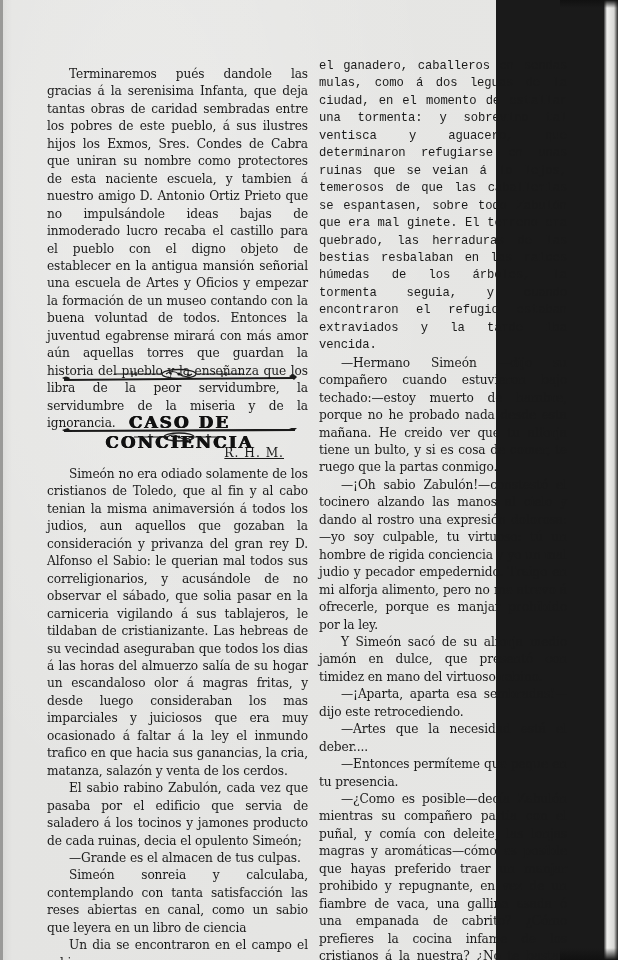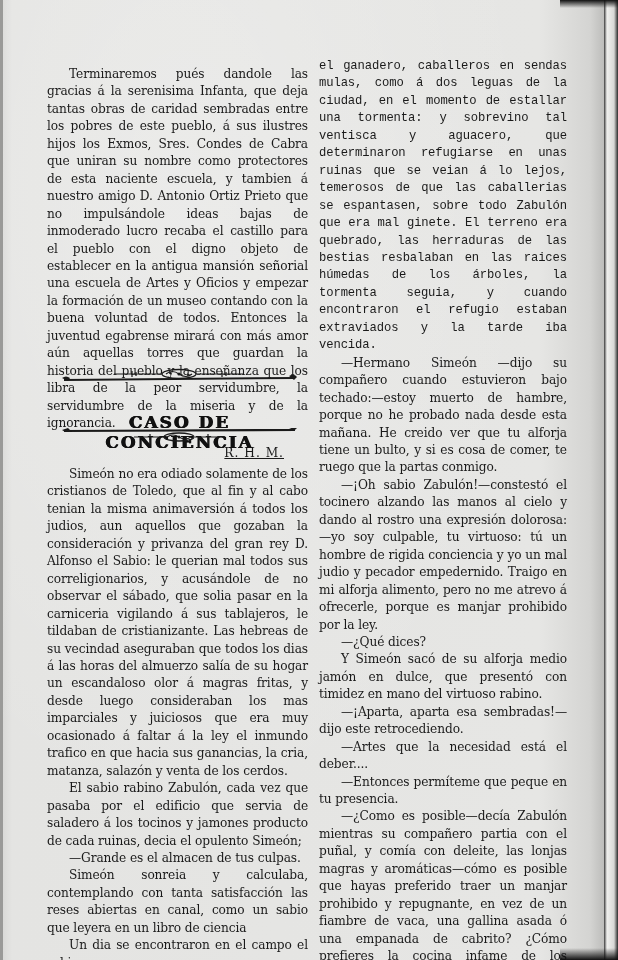--- a/index.html
+++ b/index.html
@@ -7,21 +7,21 @@
       padding: 0;
       width: 618px;
       height: 960px;
       overflow: hidden;
       background: #1a1a1a;
     }
     .page {
       position: absolute;
       left: 0;
       top: 0;
-      width: 604px;
+      width: 496px;
       height: 960px;
       background: #e2e2e0;
       background-image:
         radial-gradient(ellipse at 30% 20%, rgba(255,255,255,0.25), rgba(255,255,255,0) 60%),
         linear-gradient(to right, #d6d6d4 0px, #e4e4e2 12px, #e6e6e4 540px, #d4d4d2 590px, #bdbdbb 604px);
       color: #1a1a1a;
       font-family: "DejaVu Serif", "Liberation Serif", serif;
     }
     .page-left-edge {
       position: absolute;
@@ -152,21 +152,20 @@
     <p>El sabio rabino Zabulón, cada vez que pasaba por el edificio que servia de saladero á los tocinos y jamones producto de cada ruinas, decia el opulento Simeón;</p>
     <p>—Grande es el almacen de tus culpas.</p>
     <p>Simeón sonreia y calculaba, contemplando con tanta satisfacción las reses abiertas en canal, como un sabio que leyera en un libro de ciencia</p>
     <p>Un dia se encontraron en el campo el rabino y</p>
   </div>
 
   <div class="col col-right">
     <p class="noindent">el ganadero, caballeros en sendas mulas, como á dos leguas de la ciudad, en el momento de estallar una tormenta: y sobrevino tal ventisca y aguacero, que determinaron refugiarse en unas ruinas que se veian á lo lejos, temerosos de que las caballerias se espantasen, sobre todo Zabulón que era mal ginete. El terreno era quebrado, las herraduras de las bestias resbalaban en las raices húmedas de los árboles, la tormenta seguia, y cuando encontraron el refugio estaban extraviados y la tarde iba vencida.</p>
     <p>—Hermano Simeón —dijo su compañero cuando estuvieron bajo techado:—estoy muerto de hambre, porque no he probado nada desde esta mañana. He creido ver que tu alforja tiene un bulto, y si es cosa de comer, te ruego que la partas conmigo.</p>
     <p>—¡Oh sabio Zabulón!—constestó el tocinero alzando las manos al cielo y dando al rostro una expresión dolorosa:—yo soy culpable, tu virtuoso: tú un hombre de rigida conciencia y yo un mal judio y pecador empedernido. Traigo en mi alforja alimento, pero no me atrevo á ofrecerle, porque es manjar prohibido por la ley.</p>
-    <p>—¿Qué dices?</p>
     <p>Y Simeón sacó de su alforja medio jamón en dulce, que presentó con timidez en mano del virtuoso rabino.</p>
     <p>—¡Aparta, aparta esa sembradas!—dijo este retrocediendo.</p>
     <p>—Artes que la necesidad está el deber....</p>
     <p>—Entonces permíteme que peque en tu presencia.</p>
     <p>—¿Como es posible—decía Zabulón mientras su compañero partia con el puñal, y comía con deleite, las lonjas magras y aromáticas—cómo es posible que hayas preferido traer un manjar prohibido y repugnante, en vez de un fiambre de vaca, una gallina asada ó una empanada de cabrito? ¿Cómo prefieres la cocina infame de los cristianos á la nuestra? ¿No te bastan las perdices, las tortillas suculentas que tanta mezcla permiten de manjares sabrosos y pescados suculentos? Quien come jamón es capaz de comer liebre, conejo, lobos, cuervos, sapos, reptiles y sangre de animales.</p>
   </div>
 </div>
 
 <div class="gutter-shadow"></div>
 <div class="top-shadow"></div>

